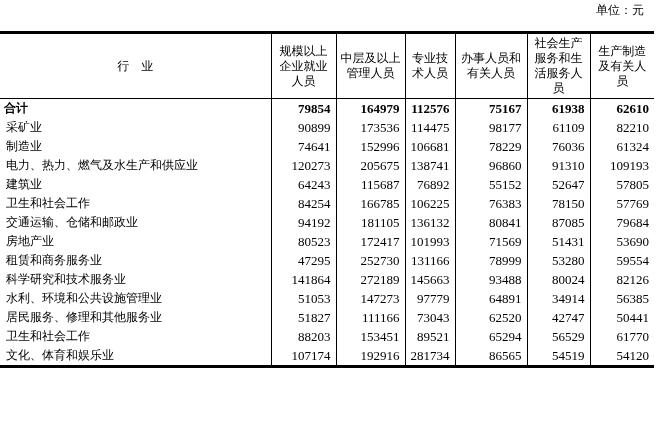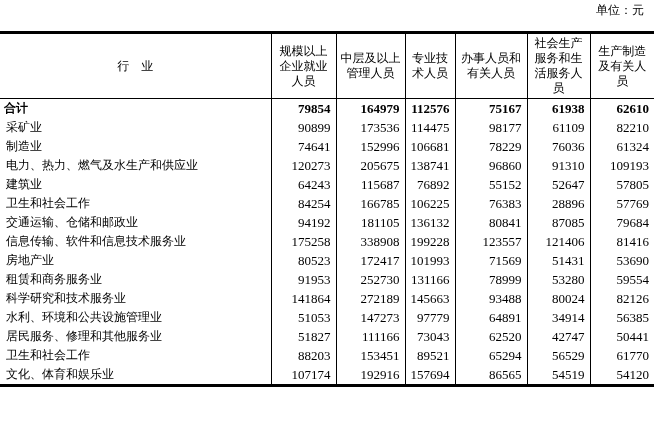--- a/index.html
+++ b/index.html
@@ -96,53 +96,44 @@
         <td class="num">55152</td>
         <td class="num">52647</td>
         <td class="num">57805</td>
       </tr>
       <tr class="sub">
         <td class="name">卫生和社会工作</td>
         <td class="num">84254</td>
         <td class="num">166785</td>
         <td class="num">106225</td>
         <td class="num">76383</td>
-        <td class="num">28896</td>
+        <td class="num">78150</td>
         <td class="num">57769</td>
       </tr>
       <tr class="sub">
         <td class="name">交通运输、仓储和邮政业</td>
         <td class="num">94192</td>
         <td class="num">181105</td>
         <td class="num">136132</td>
         <td class="num">80841</td>
         <td class="num">87085</td>
         <td class="num">79684</td>
       </tr>
       <tr class="sub">
-        <td class="name">信息传输、软件和信息技术服务业</td>
-        <td class="num">175258</td>
-        <td class="num">338908</td>
-        <td class="num">199228</td>
-        <td class="num">123557</td>
-        <td class="num">121406</td>
-        <td class="num">81416</td>
-      </tr>
-      <tr class="sub">
         <td class="name">房地产业</td>
         <td class="num">80523</td>
         <td class="num">172417</td>
         <td class="num">101993</td>
         <td class="num">71569</td>
         <td class="num">51431</td>
         <td class="num">53690</td>
       </tr>
       <tr class="sub">
         <td class="name">租赁和商务服务业</td>
-        <td class="num">91953</td>
+        <td class="num">47295</td>
         <td class="num">252730</td>
         <td class="num">131166</td>
         <td class="num">78999</td>
         <td class="num">53280</td>
         <td class="num">59554</td>
       </tr>
       <tr class="sub">
         <td class="name">科学研究和技术服务业</td>
         <td class="num">141864</td>
         <td class="num">272189</td>
@@ -175,19 +166,19 @@
         <td class="num">153451</td>
         <td class="num">89521</td>
         <td class="num">65294</td>
         <td class="num">56529</td>
         <td class="num">61770</td>
       </tr>
       <tr class="sub">
         <td class="name">文化、体育和娱乐业</td>
         <td class="num">107174</td>
         <td class="num">192916</td>
-        <td class="num">157694</td>
+        <td class="num">281734</td>
         <td class="num">86565</td>
         <td class="num">54519</td>
         <td class="num">54120</td>
       </tr>
     </tbody>
 </table>
 
 </body></html>

